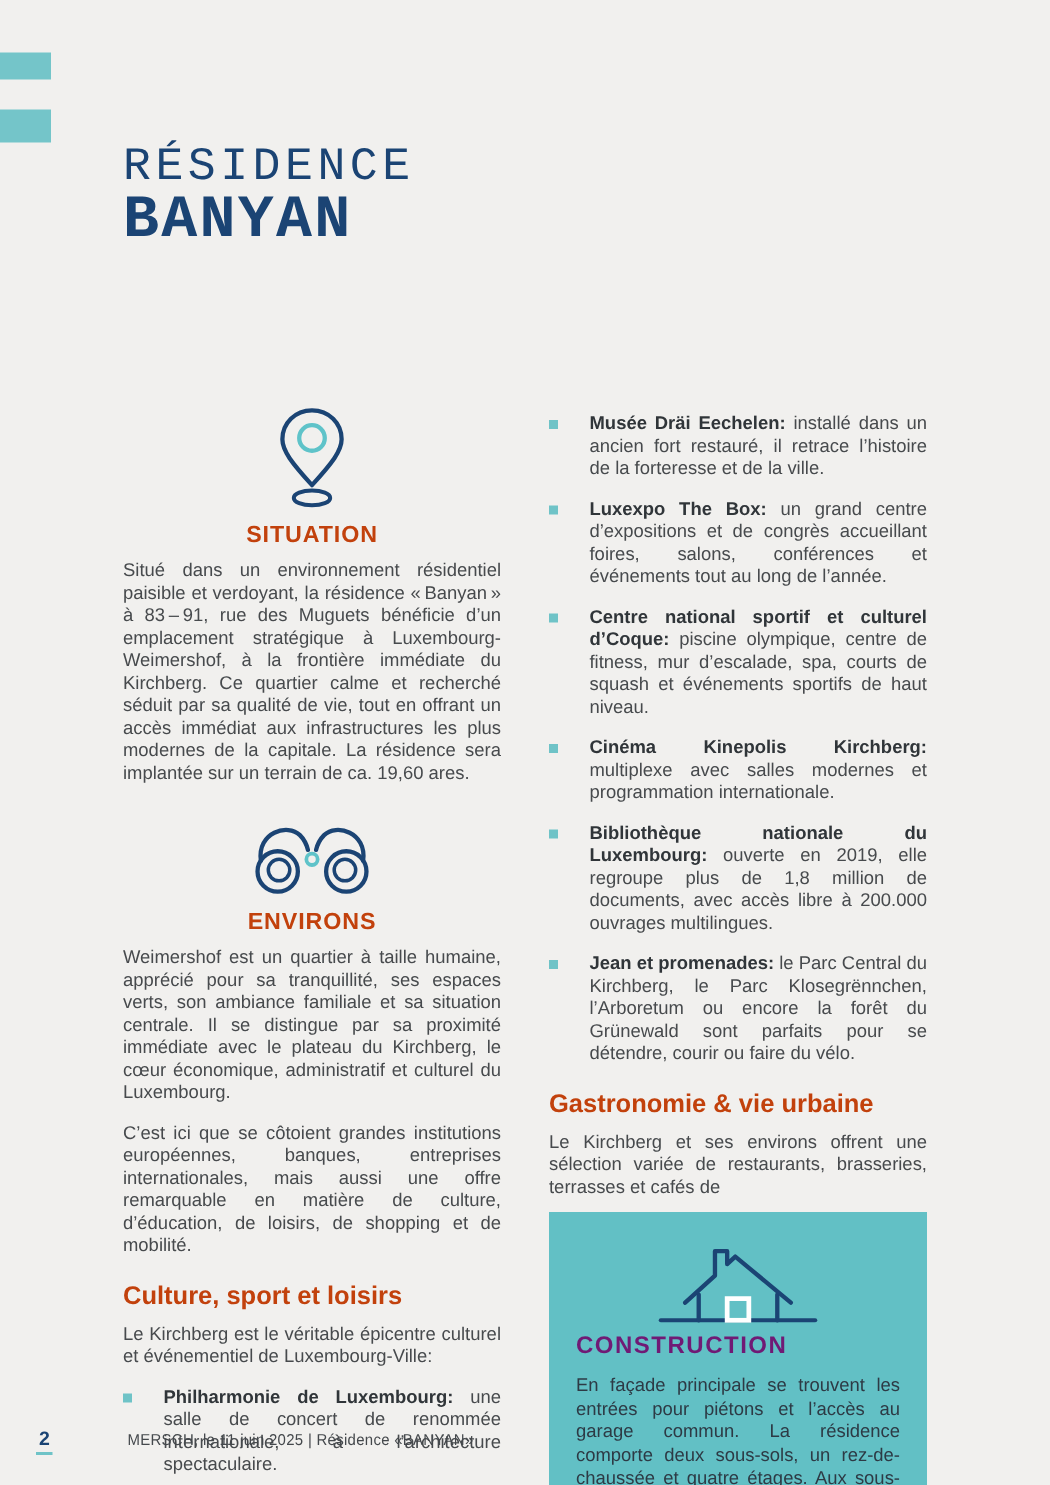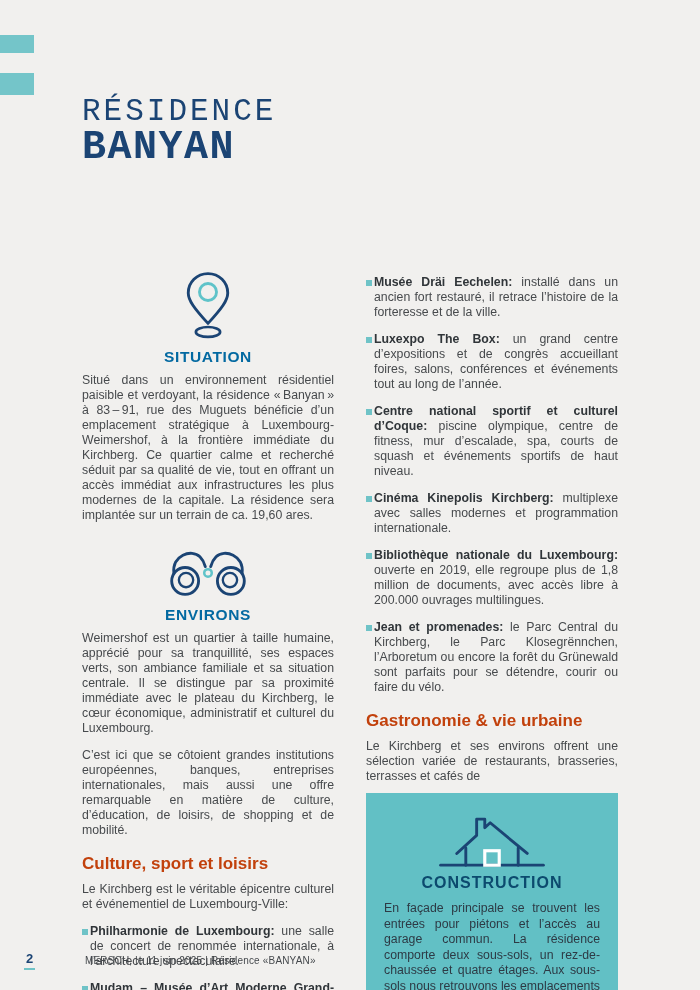--- a/index.html
+++ b/index.html
@@ -30,42 +30,42 @@
   .col-right { left: 366px; }
 
   p, .bullet-body {
     font-size: 12.3px; line-height: 15px; color: #474a4d;
     text-align: justify; margin: 0; hyphens: auto; -webkit-hyphens: auto;
   }
   .icon-block { text-align: center; margin: 0 0 8px; }
   .icon-block.env { margin-top: 23px; }
   h2.section {
     margin: 0 0 7px; text-align: center;
-    font-size: 15.5px; font-weight: 700; letter-spacing: 0.6px; color: #0369a1;
+    font-size: 15.5px; font-weight: 700; letter-spacing: 0.6px; color: #c2410c;
   }
   h3.subhead {
     margin: 16px 0 8px; font-size: 17px; font-weight: 700; color: #c2410c;
   }
   .mb22 { margin-bottom: 22px; }
   .mb12 { margin-bottom: 12px; }
 
   ul.bullets { list-style: none; margin: 12px 0 0; padding: 0; }
   ul.bullets.tight { margin-top: 5px; }
-  ul.bullets li { display: flex; gap: 2px; margin-bottom: 12px; }
+  ul.bullets li { display: flex; gap: 21px; margin-bottom: 12px; }
   .bullet-sq { flex: none; width: 6px; height: 6px; background: #6fc3c7; margin-top: 5px; }
   .bullet-body b { color: #303539; font-weight: 700; }
 
   
   .construction-box {
     width: 252px; background: #62c0c5;
     margin-top: 9px; padding: 15px 18px 18px;
   }
   .construction-box .icon-block { margin-bottom: 4px; }
   .construction-title {
-    margin: 0 0 9px; text-align: center; color: #0c4a6e;
+    margin: 0 0 9px; text-align: left; color: #701a75;
     font-size: 16px; font-weight: 800; letter-spacing: 1px;
   }
   .construction-box p { color: #2d3a45; line-height: 15.6px; }
 
   
   .page-num {
     position: absolute; left: 24px; top: 951px;
     font-size: 13px; font-weight: 700; color: #1b4474;
     border-bottom: 2px solid #6fc3c7; padding: 0 2px 2px;
   }

